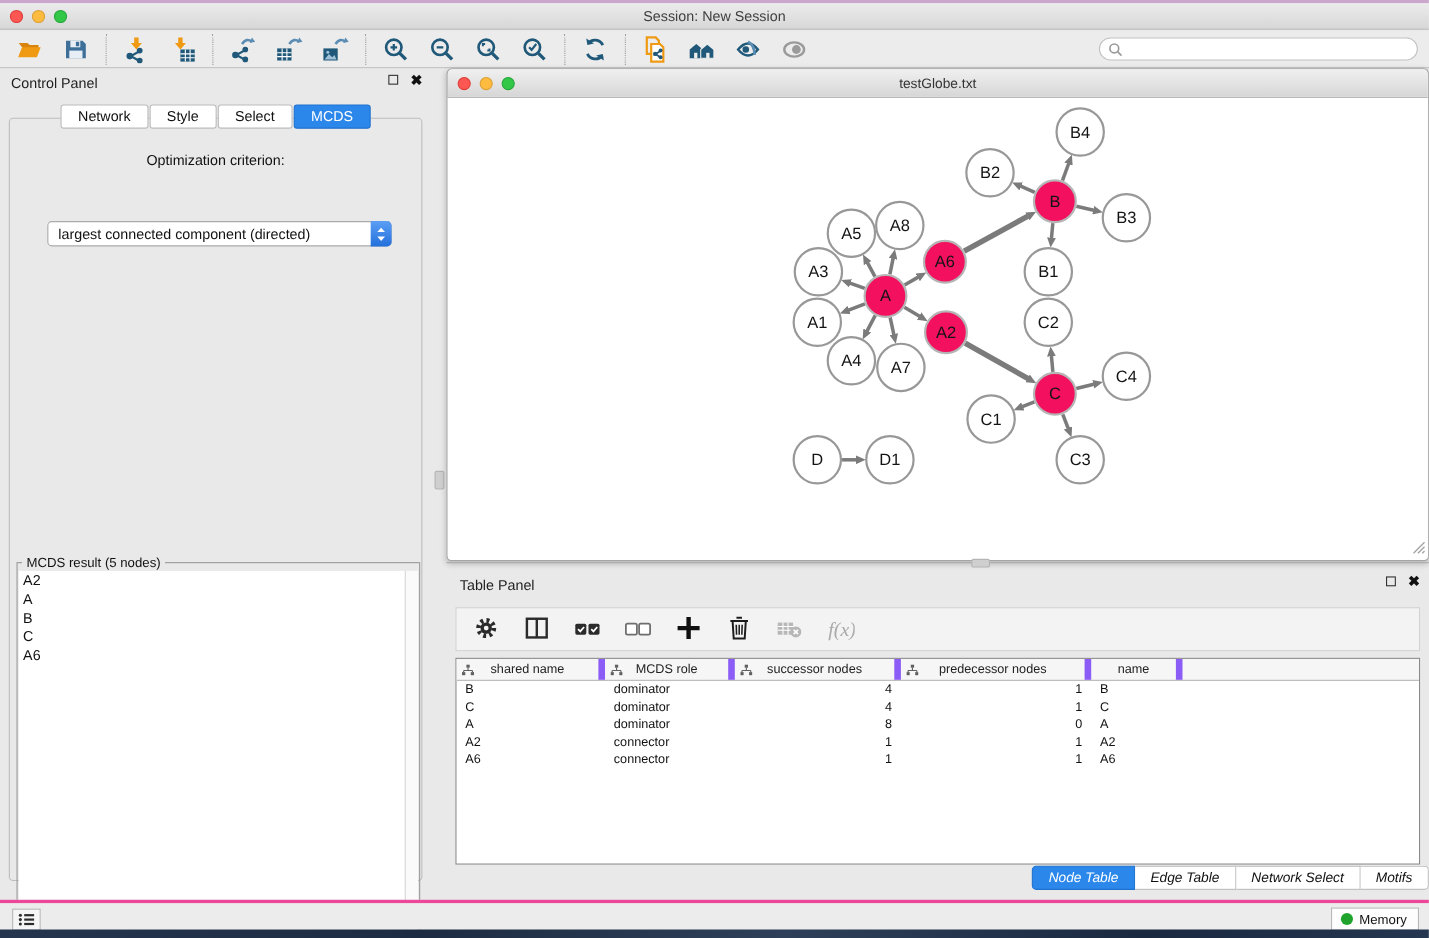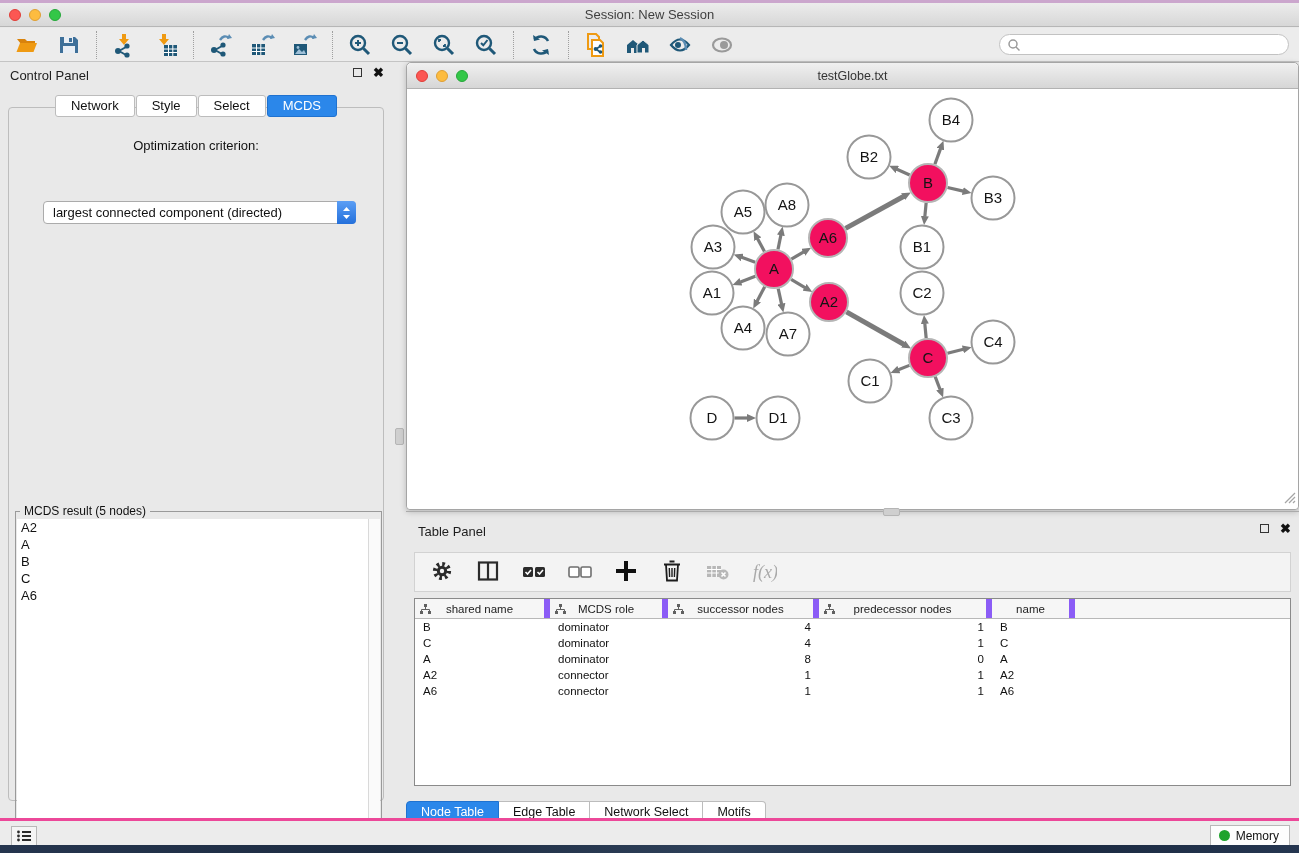--- a/index.html
+++ b/index.html
@@ -66,21 +66,21 @@
   .result-list { position:absolute; left:1px; top:7px; right:13px; bottom:1px; background:#fff; overflow:hidden; }
   .result-scroll { position:absolute; top:7px; right:1px; bottom:1px; width:12px; background:#fafafa; border-left:1px solid #d9d9d9; }
   .result-item { font-size:13px; color:#111; padding:1px 0 1px 4px; line-height:15px; }
 
   
   .net-window { position:absolute; left:406px; top:62px; width:893px; height:448px;
     border:1px solid #a5a5a5; border-radius:5px 5px 4px 4px; box-shadow:0 2px 6px rgba(0,0,0,.22); background:#fff; }
   .net-titlebar { height:26px; background:linear-gradient(#f0f0f0,#d6d6d6); border-bottom:1px solid #b2b2b2;
     border-radius:5px 5px 0 0; display:flex; align-items:center; position:relative; }
   .net-title { position:absolute; left:0; right:0; text-align:center; font-size:12.5px; color:#333; }
-  .net-canvas { position:absolute; left:0; top:26px; right:0; bottom:0; background:#fff; border-radius:0 0 4px 4px; overflow:hidden; }
+  .net-canvas { position:absolute; left:0; top:26px; right:0; bottom:0; background:#fff; border-radius:0 0 4px 4px; overflow:hidden;padding-left:31px; }
   .resize-grip { position:absolute; right:2px; bottom:2px; }
 
   
   .v-splitter-handle { position:absolute; left:395px; top:428px; width:9px; height:17px;
     background:#cfcfcf; border:1px solid #b5b5b5; border-radius:2px; }
   .h-divider { position:absolute; left:406px; top:511px; width:893px; height:1px; background:#ababab; }
   .h-splitter-handle { position:absolute; left:883px; top:508px; width:17px; height:8px;
     background:#cfcfcf; border:1px solid #b5b5b5; border-radius:2px; }
 
   
@@ -94,21 +94,21 @@
     border:1px solid #8a8a8a; overflow:hidden; }
   .thead { display:flex; height:20px; background:#f6f6f6; border-bottom:1px solid #b8b8b8; }
   .th { display:flex; align-items:center; justify-content:center; gap:5px; font-size:11.5px; color:#222;
     border-right:6px solid #8b5cf6; position:relative; }
   .th .col-icon { position:absolute; left:5px; top:5px; }
   .tr { display:flex; height:16px; }
   .td { font-size:11.5px; color:#111; line-height:16px; white-space:nowrap; overflow:hidden; }
   .td.al { text-align:left; padding-left:8px; }
   .td.ar { text-align:right; padding-right:8px; }
 
-  .tp-tabs { position:absolute; left:0; top:283px; width:100%; display:flex; justify-content:flex-start; }
+  .tp-tabs { position:absolute; left:0; top:269px; width:100%; display:flex; justify-content:flex-end;font-style:italic; }
   .tp-tab { height:22px; line-height:21px; padding:0 14px; background:#fff; border:1px solid #bcbcbc;
     border-left:none; font-size:12.5px; color:#111; }
   .tp-tab:first-child { border-left:1px solid #bcbcbc; border-radius:4px 0 0 4px; }
   .tp-tab:last-child { border-radius:0 4px 4px 0; }
   .tp-tab.selected { background:#2b87ea; border-color:#1f72d0; color:#fff; }
 
   
   .statusbar { position:absolute; left:0; top:818px; width:1299px; height:27px; background:#ececec;
     border-top:3px solid #ec4899; }
   .status-list-btn { position:absolute; left:11px; top:5px; width:26px; height:20px; background:#f5f5f5;

